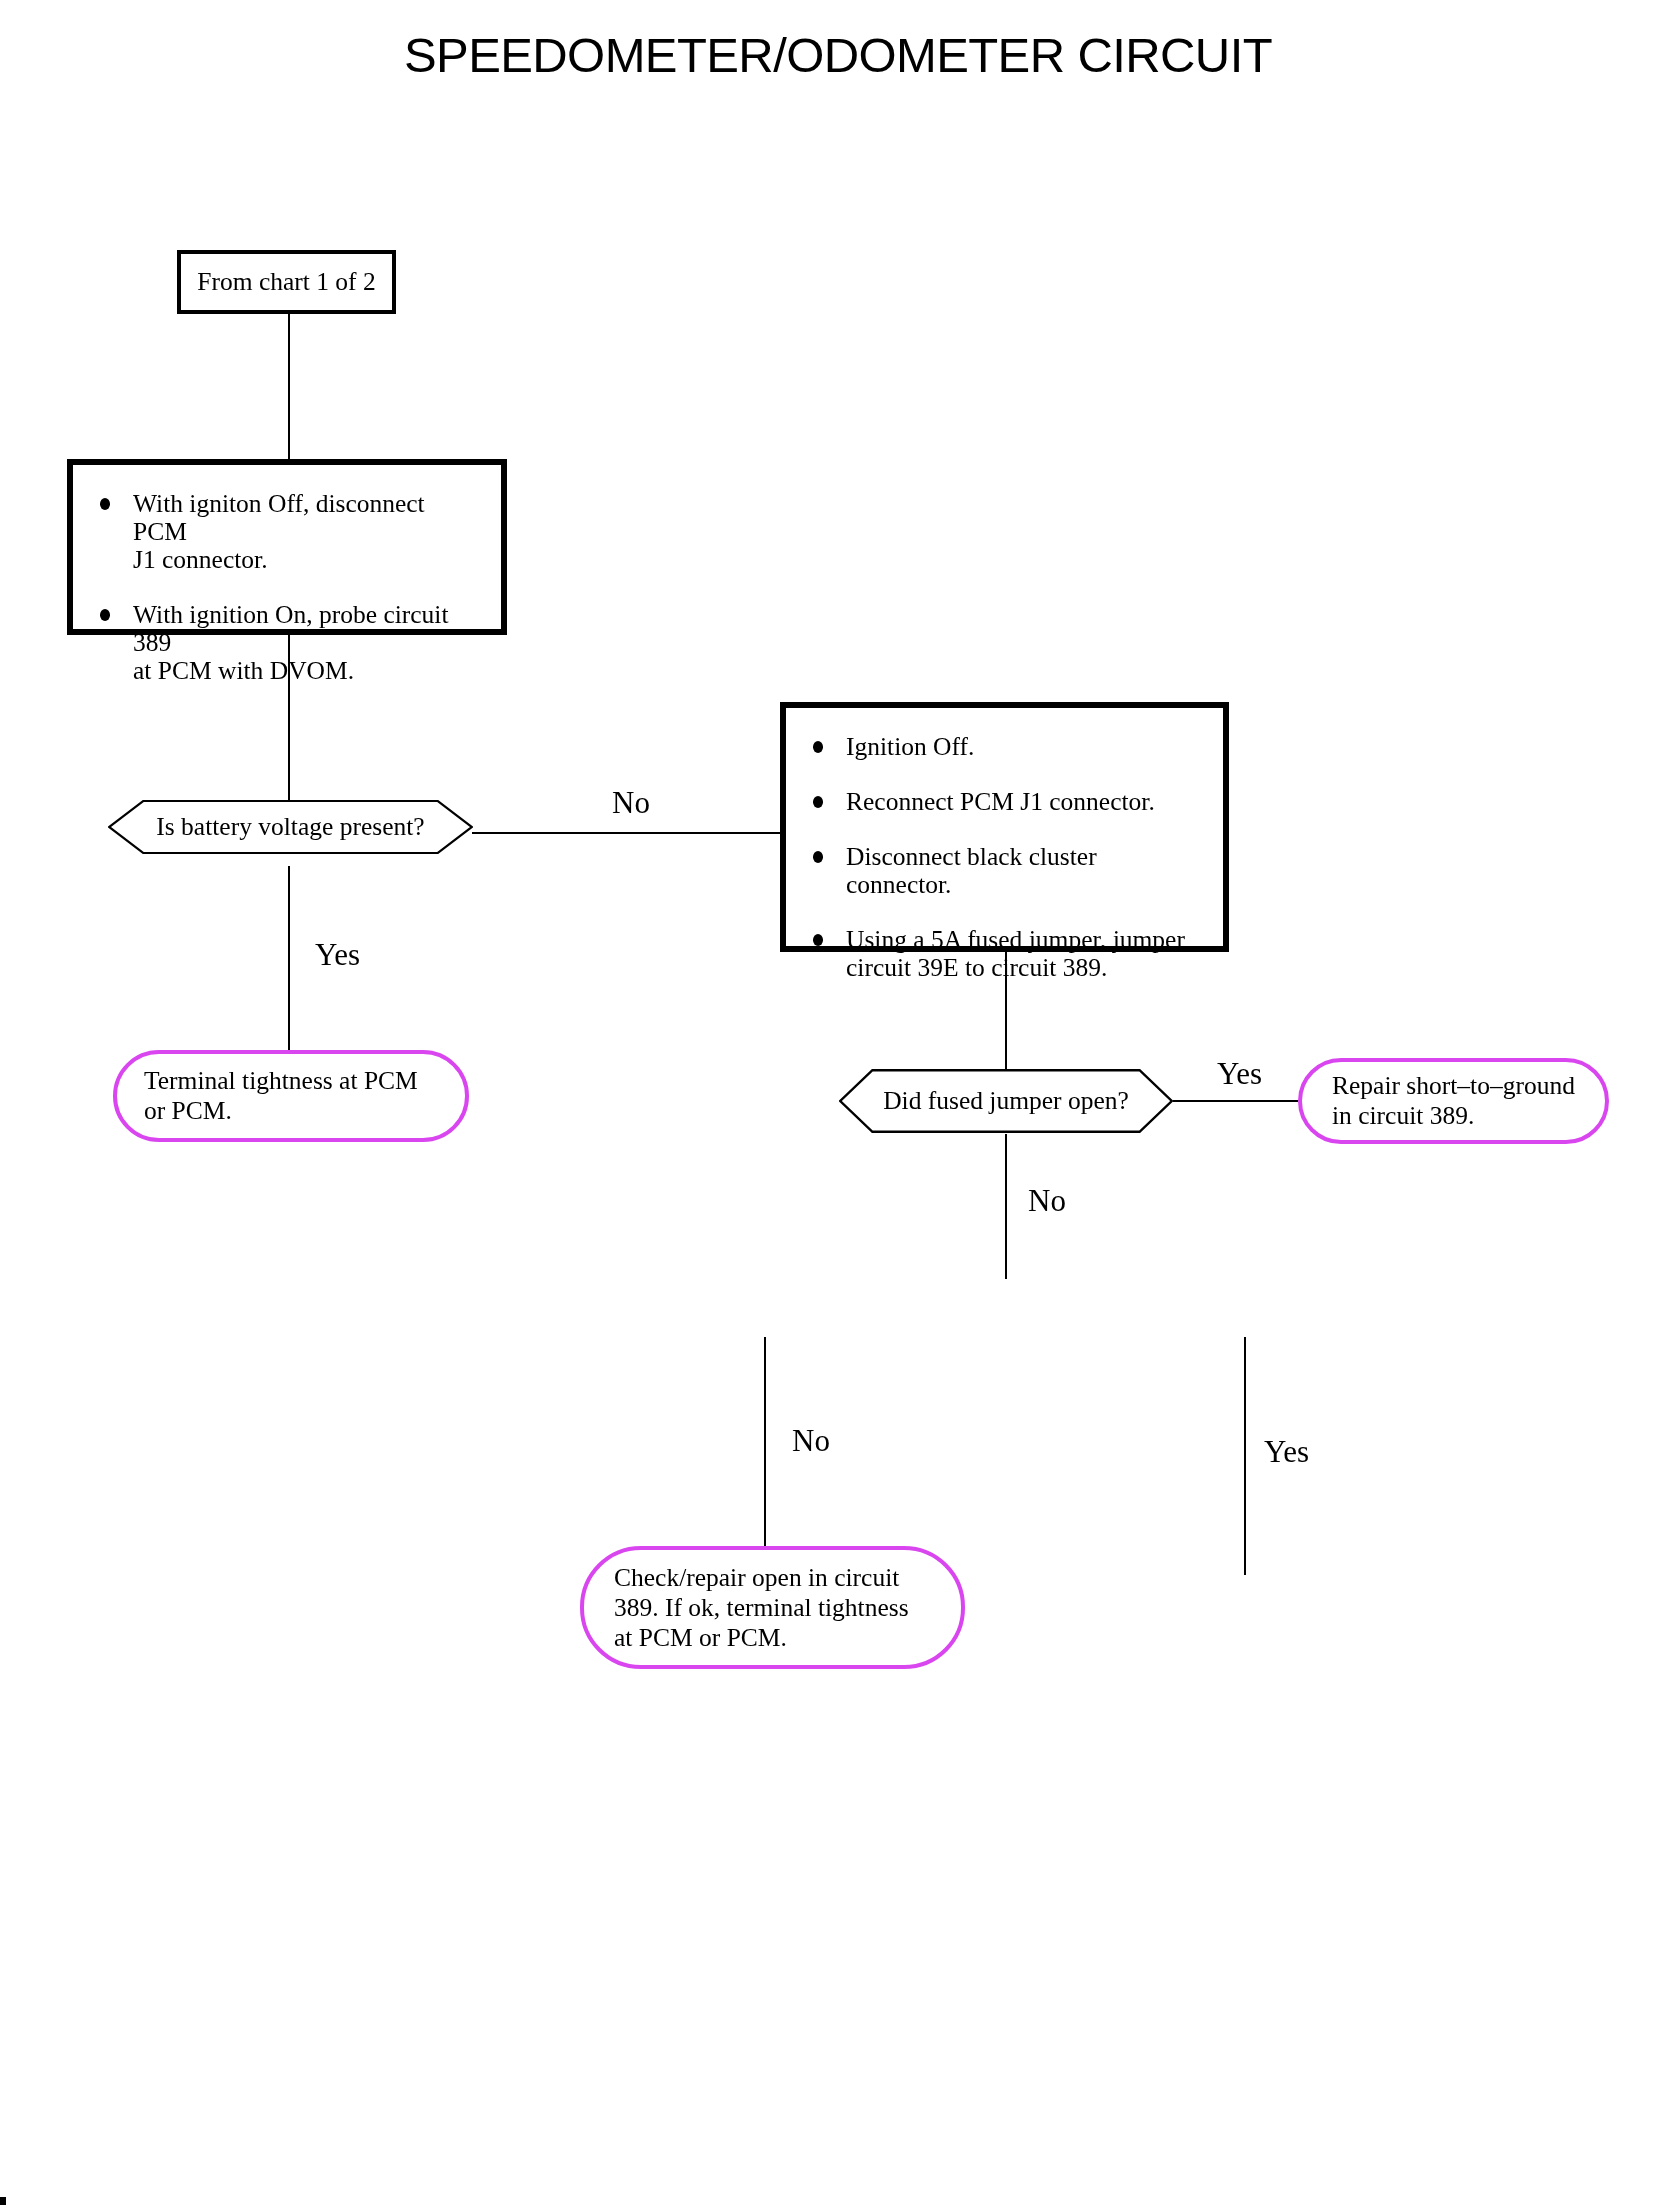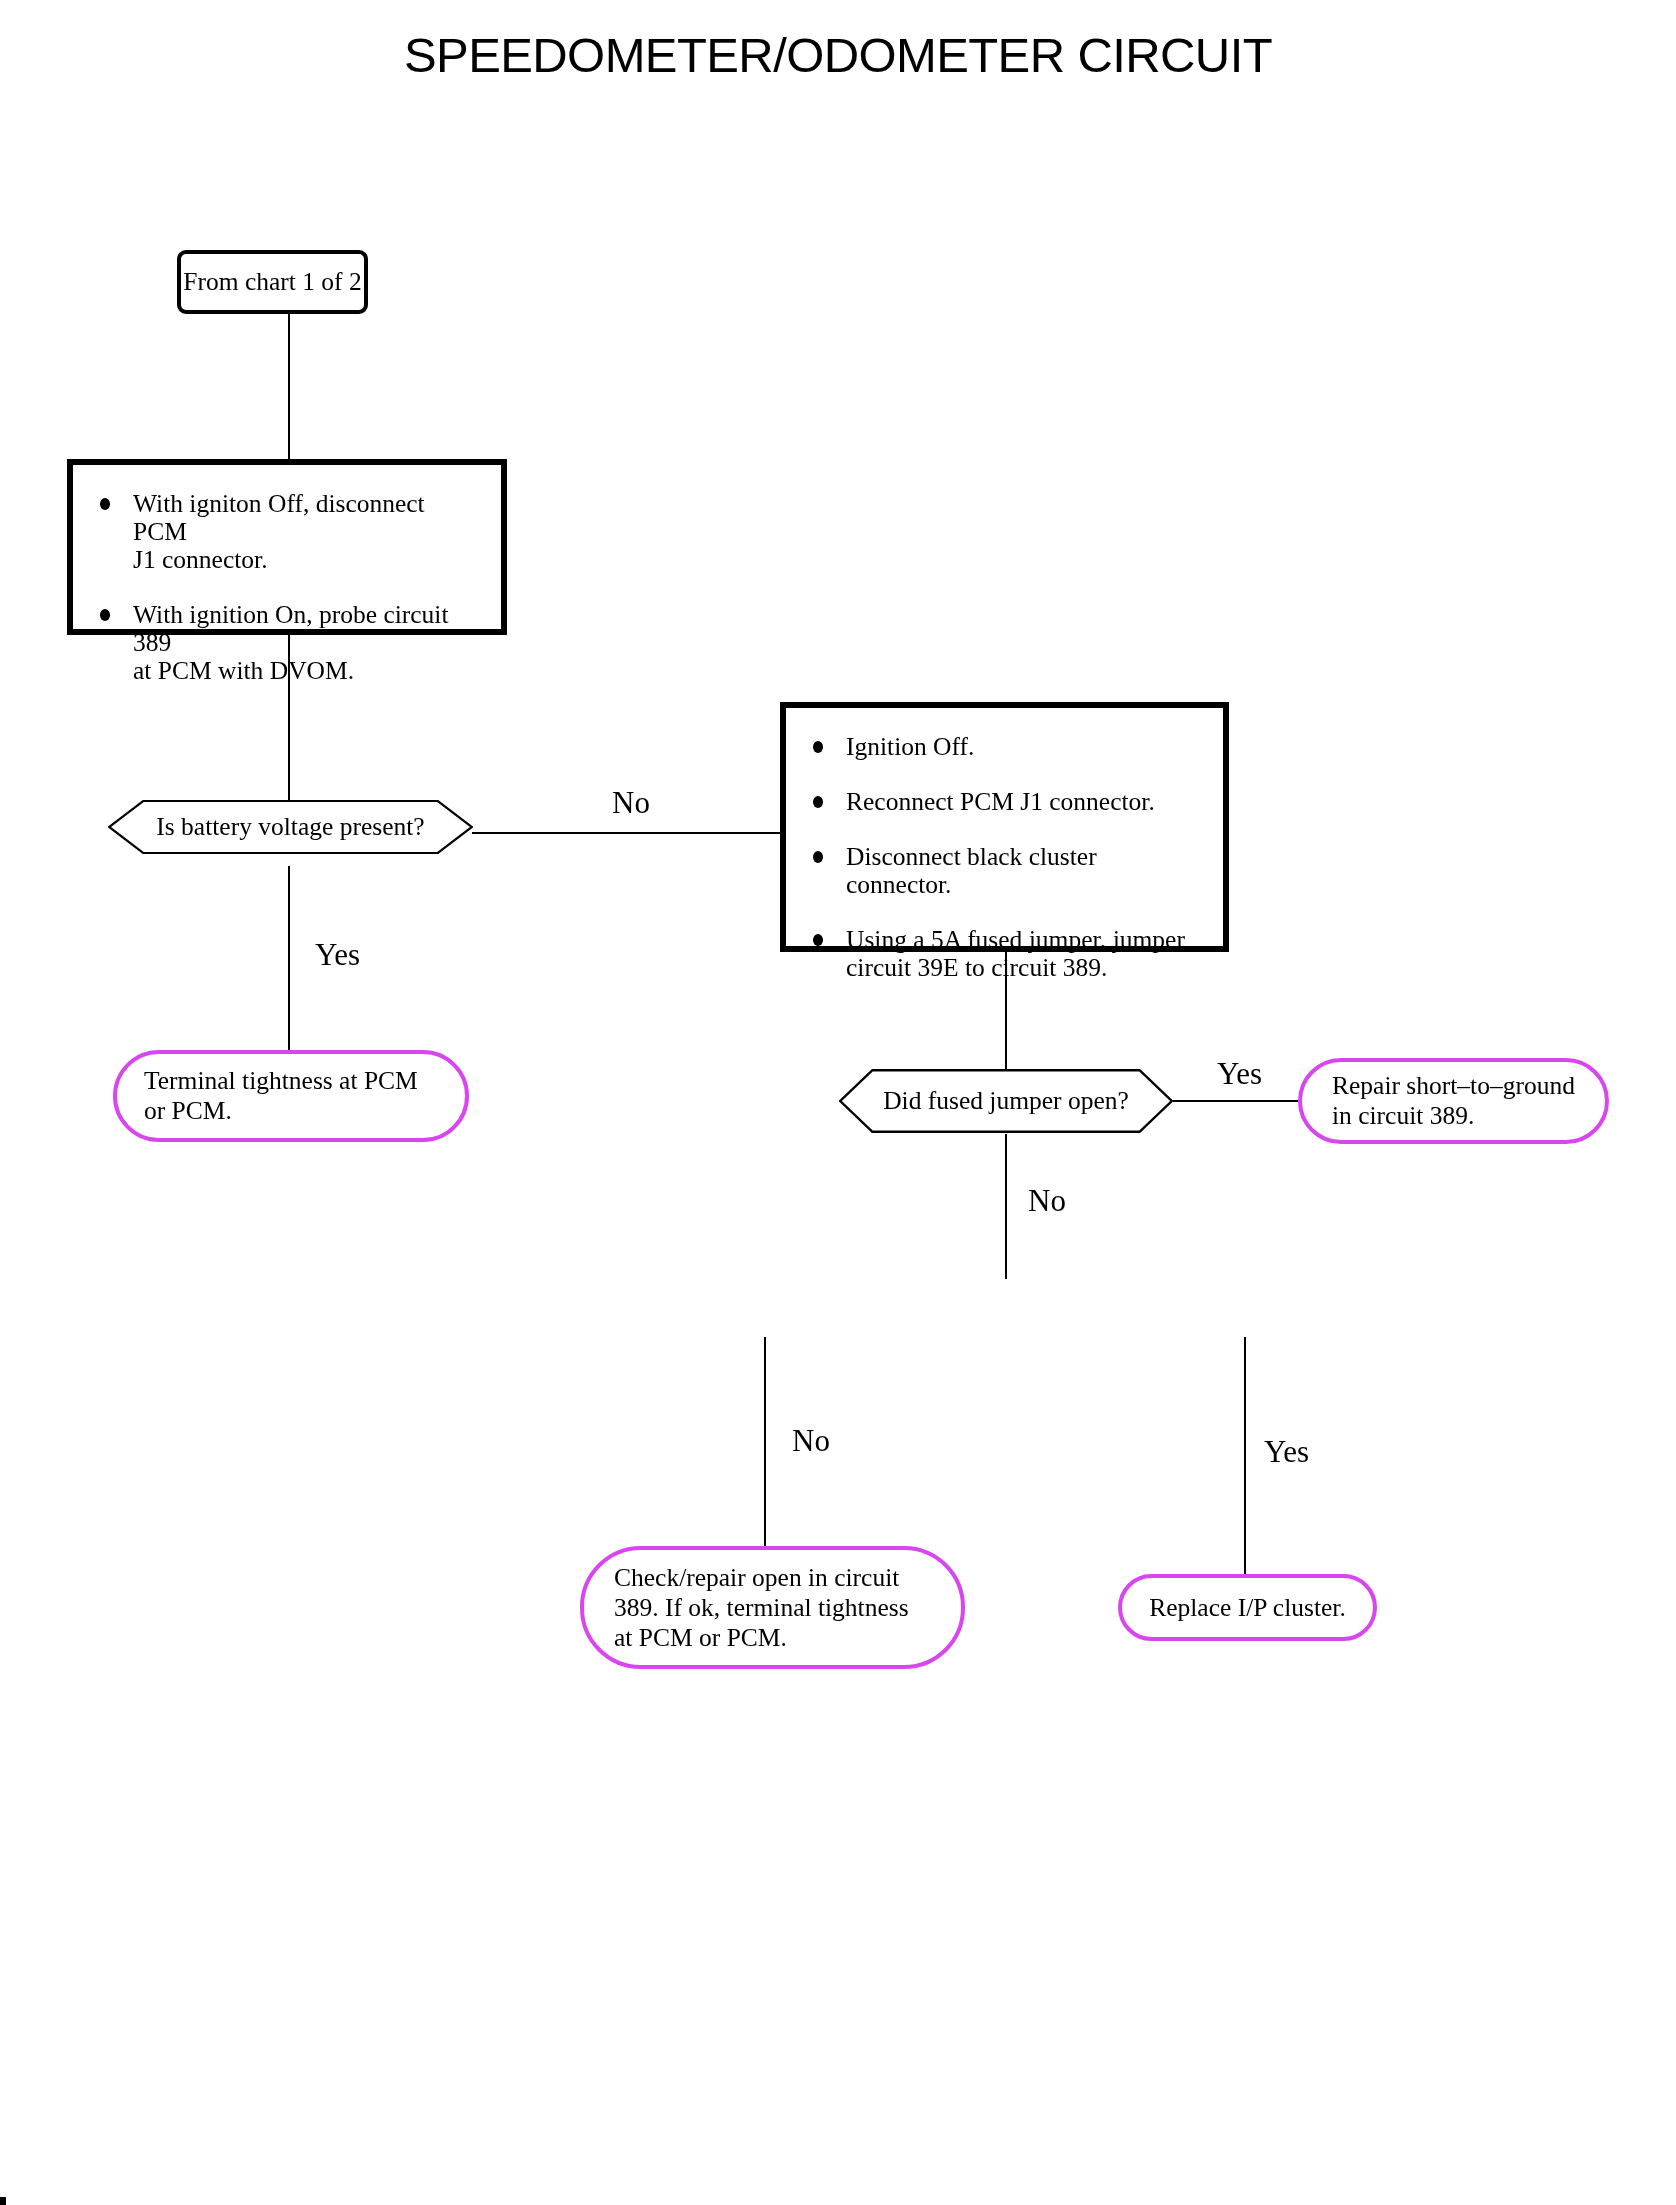--- a/index.html
+++ b/index.html
@@ -82,21 +82,21 @@
   <div class="vline" style="left:764px;top:1337px;height:209px;"></div>
   <div class="vline" style="left:1244px;top:1337px;height:238px;"></div>
 
   <span class="edge-label" style="left:612px;top:789px;">No</span>
   <span class="edge-label" style="left:315px;top:941px;">Yes</span>
   <span class="edge-label" style="left:1217px;top:1060px;">Yes</span>
   <span class="edge-label" style="left:1028px;top:1187px;">No</span>
   <span class="edge-label" style="left:792px;top:1427px;">No</span>
   <span class="edge-label" style="left:1264px;top:1438px;">Yes</span>
 
-  <div class="node rect-thin serif center-both" style="left:177px;top:250px;width:191px;height:64px;border-radius:9px;">
+  <div class="node rect-thin serif center-both" style="left:177px;top:250px;width:219px;height:64px;">
     <span>From chart 1 of 2</span>
   </div>
 
   <div class="node rect-thick" style="left:67px;top:459px;width:440px;height:176px;">
     <ul class="steps">
       <li>With igniton Off, disconnect PCM
 J1 connector.</li>
       <li>With ignition On, probe circuit 389
 at PCM with DVOM.</li>
     </ul>
@@ -136,20 +136,17 @@
 in circuit 389.</div>
   </div>
 
 
   <div class="node stadium v-center" style="left:580px;top:1546px;width:385px;height:123px;border-radius:61px;">
     <div class="stadium-text preline" style="padding-left:30px;">Check/repair open in circuit
 389. If ok, terminal tightness
 at PCM or PCM.</div>
   </div>
 
-  <div class="node stadium center-both" style="left:1118px;top:1574px;width:259px;height:67px;border-radius:35px;">
-    <div class="stadium-text">Replace I/P cluster.</div>
-  </div>
 
   <div class="corner-mark"></div>
 
 </div>
 
 
 </body></html>

